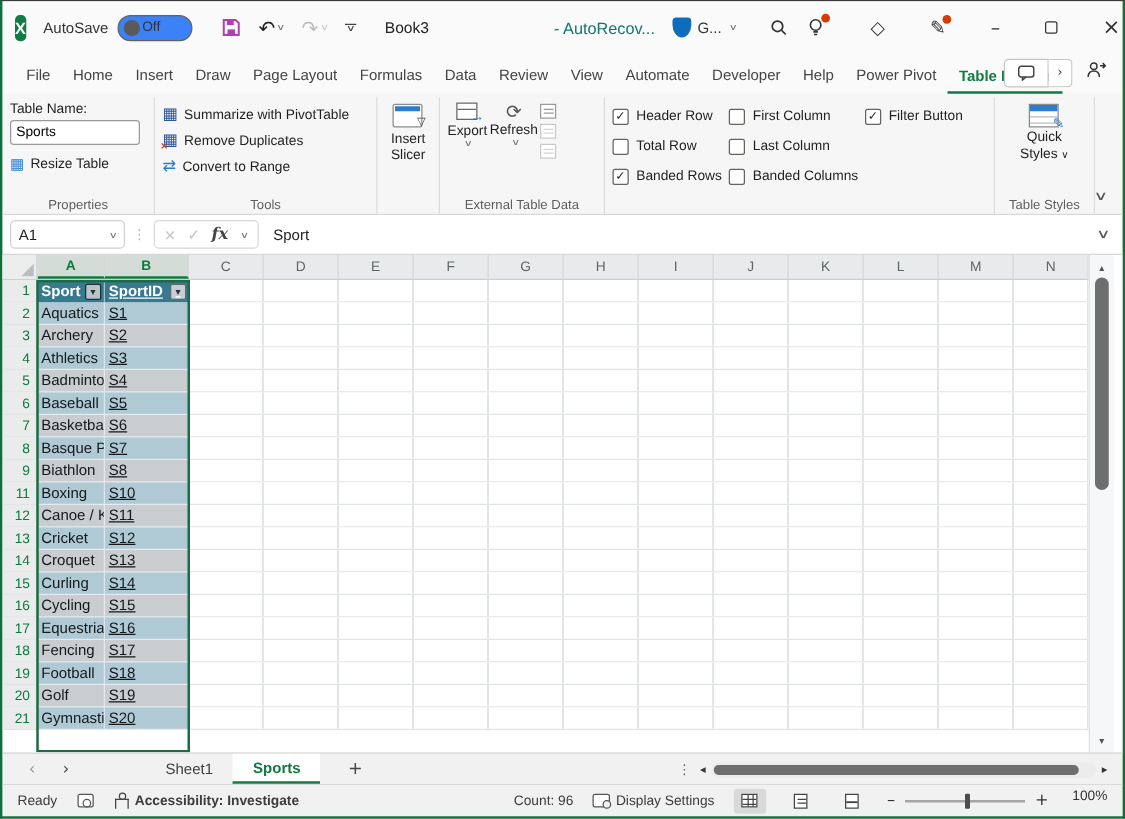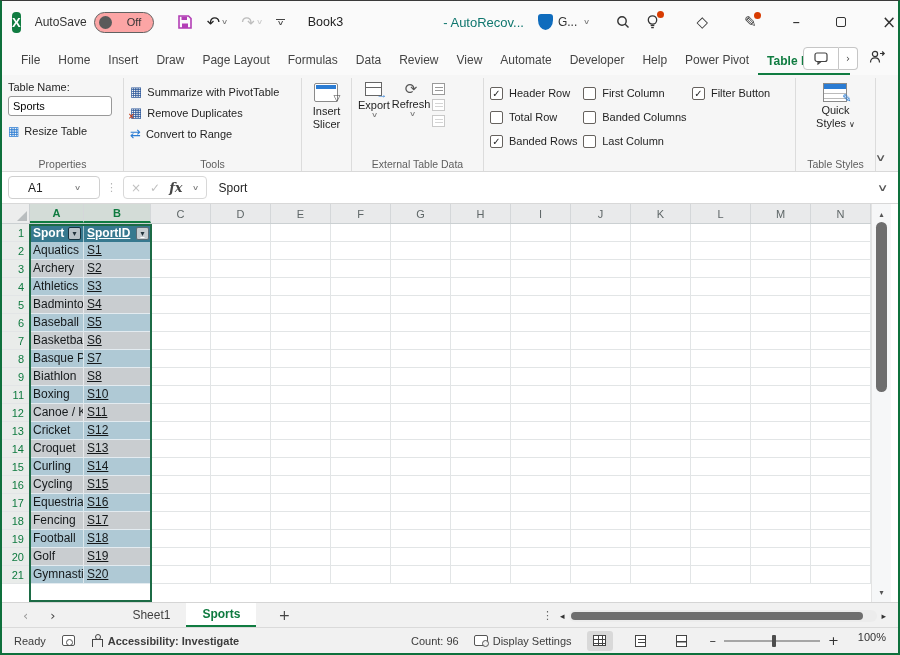--- a/index.html
+++ b/index.html
@@ -13,21 +13,21 @@
     border-right:2px solid #0E703C;border-bottom:2px solid #0E703C;
     display:flex;flex-direction:column;overflow:hidden;
   }
 
   
   .titlebar{height:42px;background:#FAFAFA;display:flex;align-items:center;padding:0 10px;flex:0 0 auto;}
   .titlebar .txt{font-size:12px;color:#333;}
   .xl-logo{width:21px;height:21px;background:#107C41;border-radius:4px;color:#fff;font-weight:bold;
     font-size:13px;display:flex;align-items:center;justify-content:center;margin-right:14px;}
   .autosave{display:flex;align-items:center;gap:7px;margin-right:16px;}
-  .pill{width:60px;height:21px;border:1px solid #616161;border-radius:11px;display:flex;align-items:center;padding:0 4px;gap:15px;background:#fca5a5;}
+  .pill{width:60px;height:21px;border:1px solid #616161;border-radius:11px;display:flex;align-items:center;padding:0 4px;gap:2px;background:#3b82f6;}
   .knob{width:13px;height:13px;border-radius:50%;background:#5A5A5A;}
   .pill .txt{font-size:11px;}
   .tb-btn{display:flex;align-items:center;justify-content:center;margin:0 7px;color:#333;cursor:default;}
   .undo{font-size:16px;color:#222;} .redo{font-size:16px;color:#BDBDBD;}
   .mini-chev{font-size:7px;color:#777;margin-left:2px;transform:scaleX(1.4);}
   .qat{display:flex;flex-direction:column;align-items:center;}
   .qat .bar{width:9px;height:0;border-top:1.6px solid #444;margin-bottom:1px;}
   .qat .c{font-size:7px;color:#444;transform:scaleX(1.5);line-height:4px;}
   .book{font-size:12.5px;color:#222;margin:0 14px 0 16px;}
   .autorec{font-size:13px;color:#0f766e;margin-left:86px;white-space:nowrap;}
@@ -86,21 +86,21 @@
   .qs-ic{width:24px;height:19px;border:1px solid #8A8A8A;background:
     linear-gradient(#2B7CD3,#2B7CD3) 0 0/100% 5px no-repeat,
     linear-gradient(#bbb,#bbb) 0 9px/100% 1px no-repeat,
     linear-gradient(#bbb,#bbb) 0 14px/100% 1px no-repeat,#fff;position:relative;margin-bottom:2px;}
   .qs-ic::after{content:"✎";font-family:"DejaVu Sans";position:absolute;right:-5px;bottom:-4px;font-size:11px;color:#2B7CD3;}
   .g-rest{flex:1;border-right:none;position:relative;}
   .rib-collapse{position:absolute;right:14px;bottom:8px;font-size:10px;color:#555;transform:scaleX(1.6);}
 
   
   .fbar{height:32px;background:#fff;border-bottom:1px solid #D8D8D8;display:flex;align-items:center;padding:0 6px;flex:0 0 auto;gap:4px;}
-  .namebox{width:92px;height:23px;border:1px solid #D0D0D0;border-radius:4px;display:flex;align-items:center;font-size:12px;color:#222;padding:0 19px;justify-content:space-between;background:#fff;}
+  .namebox{width:92px;height:23px;border:1px solid #D0D0D0;border-radius:4px;display:flex;align-items:center;font-size:12px;color:#222;padding:0 6px;justify-content:space-between;background:#fff;}
   .fdots{color:#B5B5B5;font-size:11px;margin:0 2px;}
   .fbtns{height:23px;border:1px solid #D8D8D8;border-radius:4px;display:flex;align-items:center;padding:0 7px;gap:9px;background:#fff;}
   .fbtns .dis{color:#C0C0C0;font-size:12px;}
   .fx{font-family:"DejaVu Serif",serif;font-style:italic;font-size:13px;color:#444;font-weight:bold;}
   .ftext{flex:1;font-size:12px;color:#1f1f1f;padding-left:8px;}
   .fchev{font-size:10px;color:#555;transform:scaleX(1.6);margin-right:6px;}
 
   
   .grid{height:398px;display:flex;flex:0 0 auto;background:#fff;}
   .gridmain{width:869px;flex:0 0 auto;display:flex;flex-direction:column;}
@@ -361,27 +361,27 @@
         <span class="opt">
           <span class="cb">
               <span class="g"></span>
             </span>
           <span>First Column</span>
         </span>
         <span class="opt">
           <span class="cb">
               <span class="g"></span>
             </span>
-          <span>Banded Columns</span>
+          <span>Last Column</span>
         </span>
         <span class="opt">
           <span class="cb">
               <span class="g"></span>
             </span>
-          <span>Last Column</span>
+          <span>Banded Columns</span>
         </span>
       </span>
       <span class="optcol c3">
         <span class="opt">
           <span class="cb">
               <span class="g on">✓</span>
             </span>
           <span>Filter Button</span>
         </span>
       </span>

